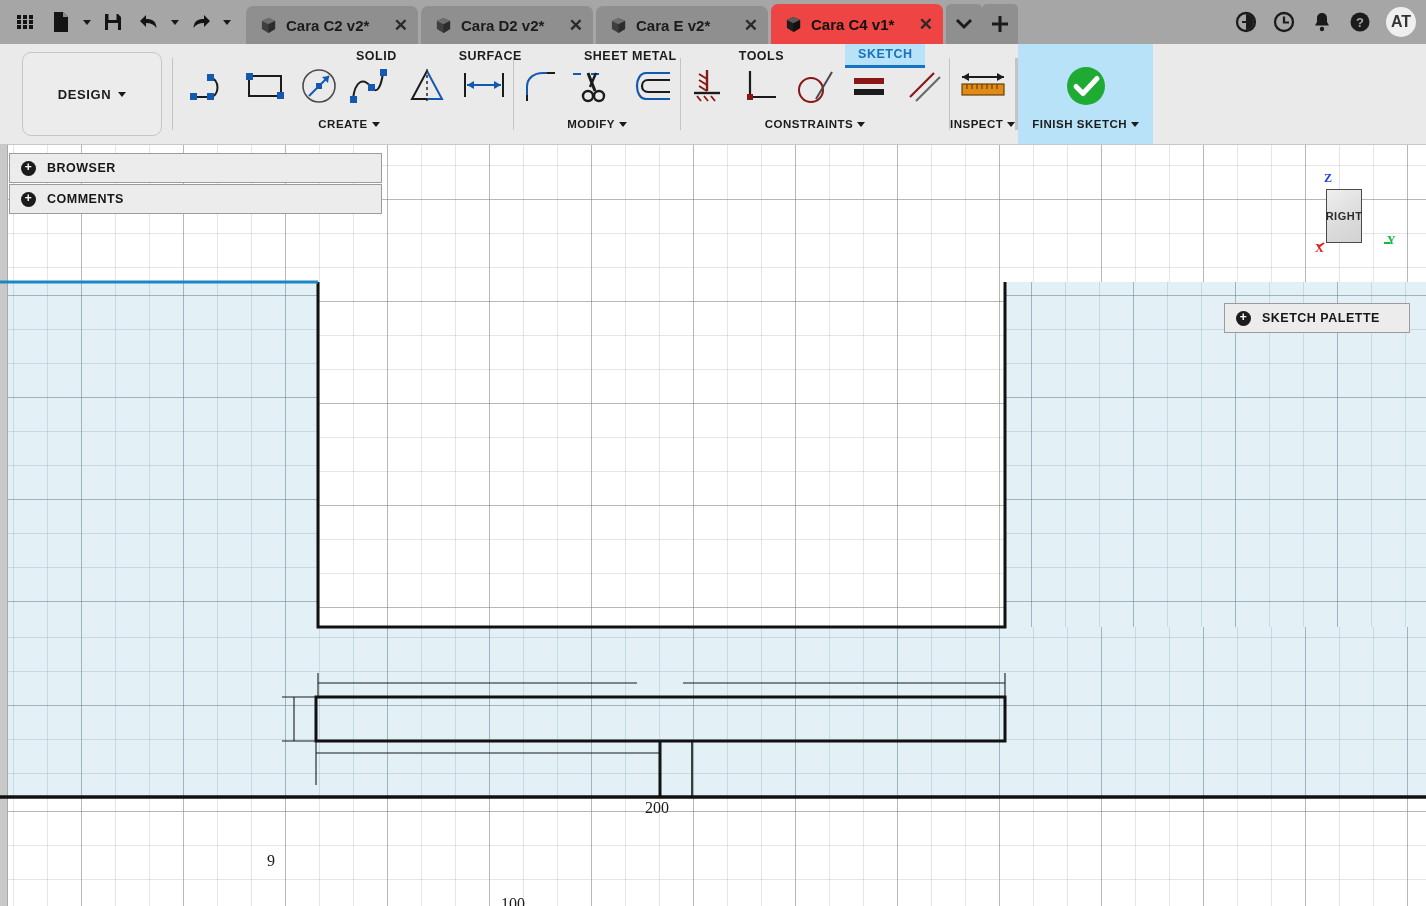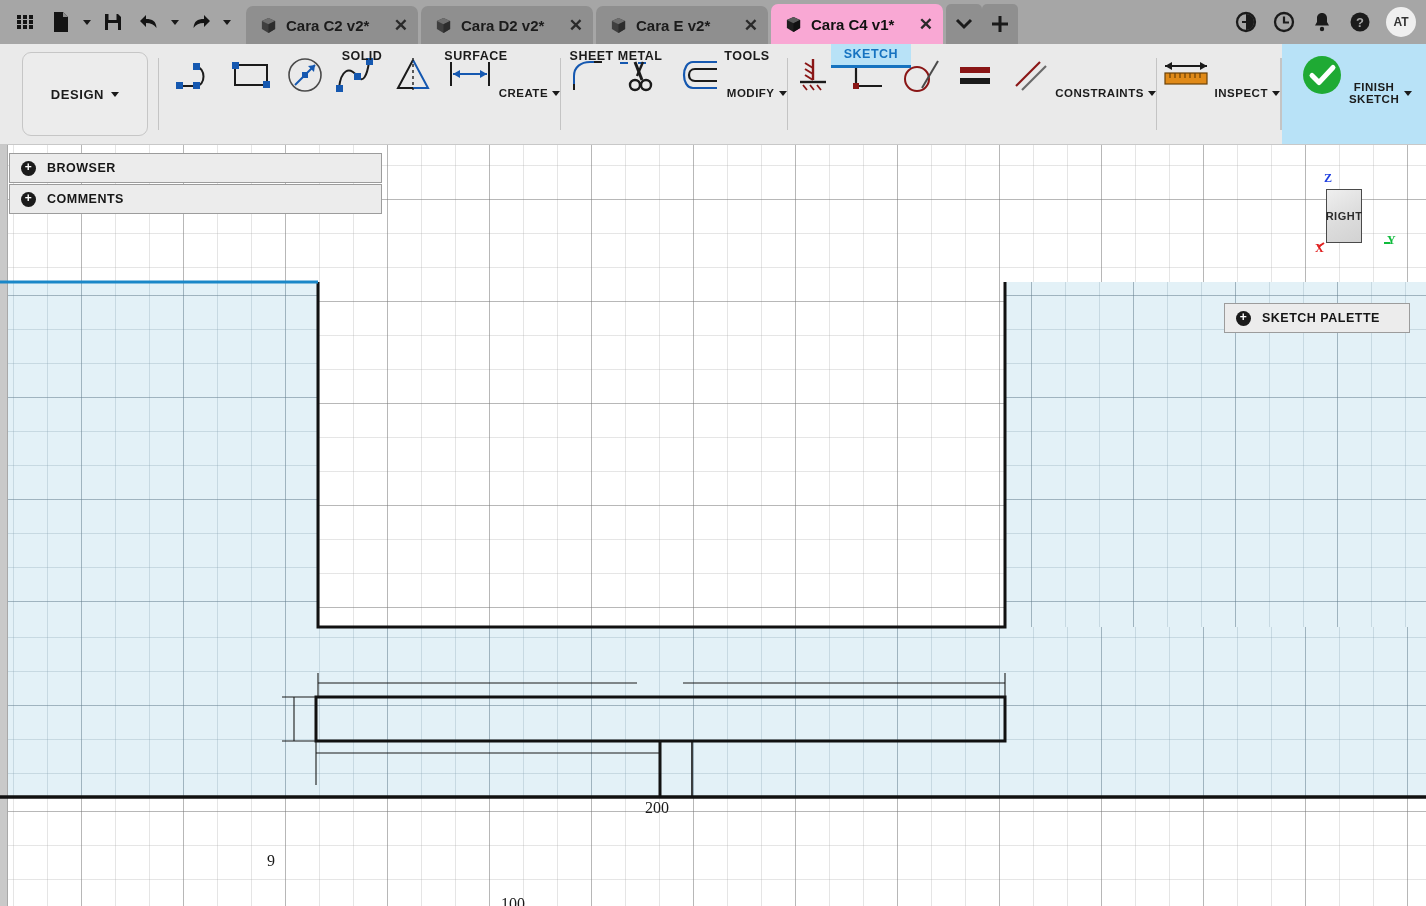--- a/index.html
+++ b/index.html
@@ -27,31 +27,31 @@
   .caret-dn { width:0;height:0;border-left:4px solid transparent;border-right:4px solid transparent;border-top:5px solid #1a1a1a;}
 
   .tabs { display:flex; align-items:flex-end; height:44px; margin-left:12px;font-weight:bold; }
   .tab {
     position:relative;
     height:38px; min-width:172px; display:flex; align-items:center;
     background:#8f8f8f; color:#1b1b1b; border-radius:7px 7px 0 0;
     margin-right:3px; padding:0 10px 0 14px; font-size:15px;
     cursor:pointer;
   }
-  .tab.active { background:#f9a8d4; color:#111; height:40px; }
+  .tab.active { background:#ef4444; color:#111; height:40px; }
   .tab .cube { margin-right:9px; display:flex; }
   .tab .tlabel { flex:1; white-space:nowrap; }
   .tab .tclose { margin-left:14px; font-size:17px; line-height:1; color:#2a2a2a; cursor:pointer; }
 
   .tb-right { margin-left:auto; display:flex; align-items:center; height:44px; padding-right:10px; gap:2px;}
   .sqbtn { width:36px; height:40px; display:flex; align-items:center; justify-content:center; background:#8f8f8f; border-radius:5px 5px 0 0; cursor:pointer;}
   .icbtn { width:36px; height:36px; display:flex; align-items:center; justify-content:center; cursor:pointer;}
   .avatar {
     width:30px;height:30px;border-radius:50%;background:#efefef;color:#333;
-    display:flex;align-items:center;justify-content:center;font-size:12px;font-weight:bold;
+    display:flex;align-items:center;justify-content:center;font-size:16px;font-weight:bold;
     margin-left:6px; cursor:pointer;
   }
 
   
   .ribbon {
     position:absolute; top:44px; left:0; width:1426px; height:101px;
     background:#eaeaea; border-bottom:1px solid #c8c8c8;
     display:flex; align-items:stretch;
   }
   .vsep { width:1px; background:#c4c4c4; margin:14px 0; }
@@ -63,21 +63,21 @@
   .design-box .caret-dn { margin-left:7px; }
 
   .tabrow { position:absolute; top:0; left:0; height:24px; display:flex; align-items:center; }
   .wstab {
     font-size:12.5px; font-weight:bold; letter-spacing:.5px; color:#1b1b1b;
     padding:3px 13px 4px; cursor:pointer; white-space:nowrap;
   }
   .wstab.active { color:#1673c0; background:#b8e2f7; border-bottom:3px solid #1673c0; }
 
   .panels { display:flex; align-items:stretch; flex:1; position:relative; }
-  .panel { display:flex; flex-direction:row; justify-content:center; padding-bottom:3px; }
+  .panel { display:flex; flex-direction:column; justify-content:center; padding-bottom:3px; }
   .panel-icons { display:flex; align-items:center; justify-content:center; gap:2px; height:62px; }
   .tool { width:52px;height:56px;display:flex;align-items:center;justify-content:center;cursor:pointer;border-radius:3px;}
   .tool.wide { width:58px; }
   .panel-title { text-align:center; font-size:11.5px; font-weight:bold; letter-spacing:.5px; color:#1b1b1b; padding-top:1px; display:flex;align-items:center;justify-content:center;gap:4px; cursor:pointer;}
   .panel-title .caret-dn{border-top-color:#1b1b1b;}
   .finish-panel { background:#b8e2f7; padding:0 14px 3px; }
 
   
   .canvas {
     position:absolute; top:145px; left:0; width:1426px; height:761px;

